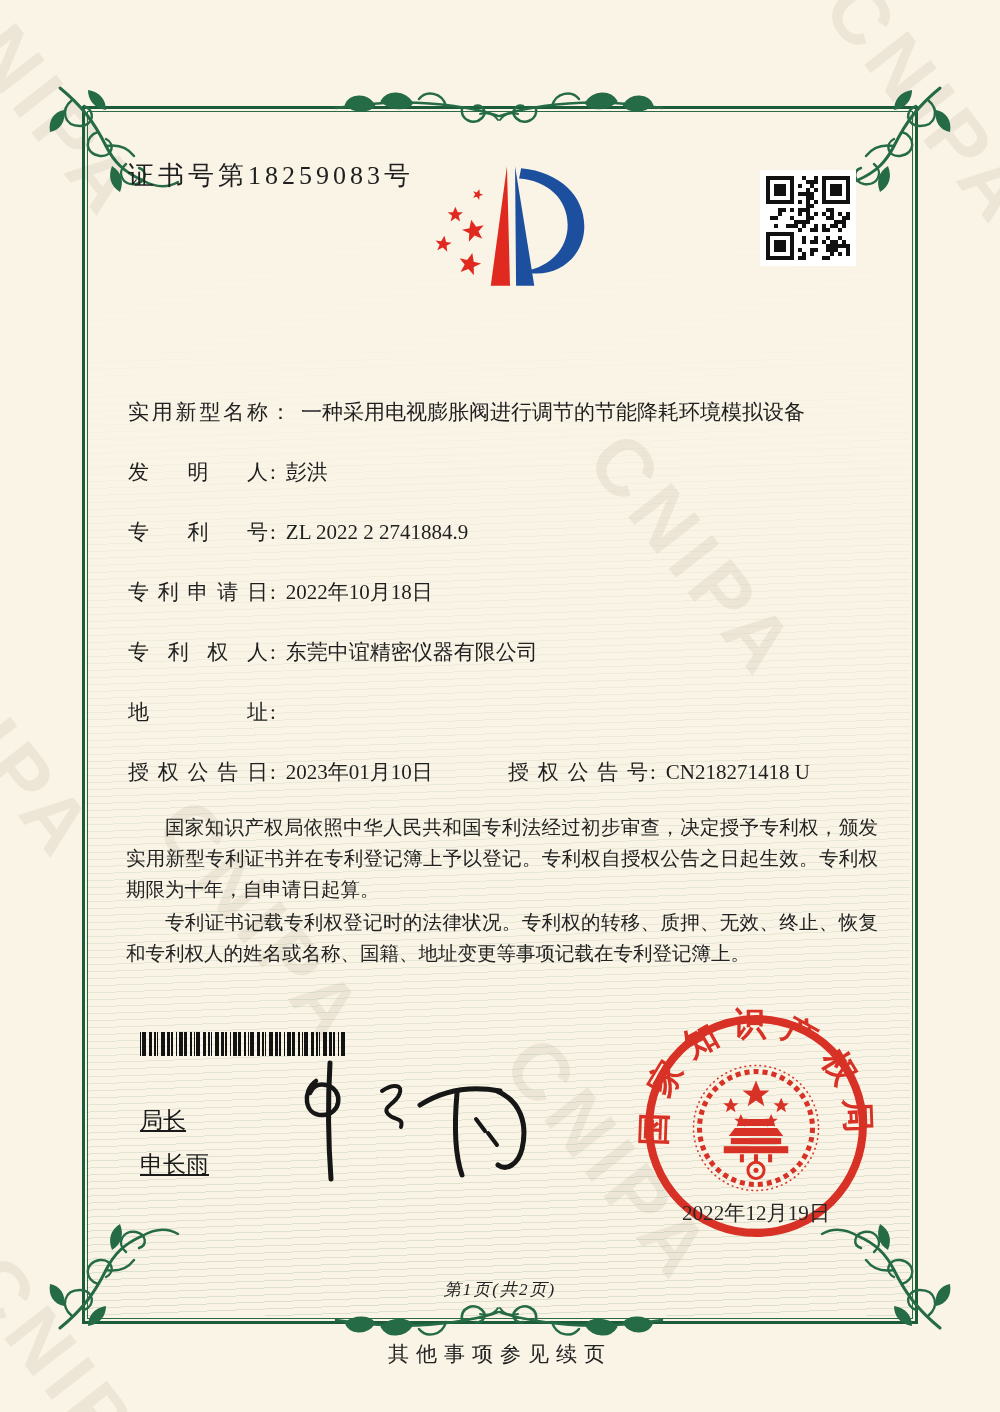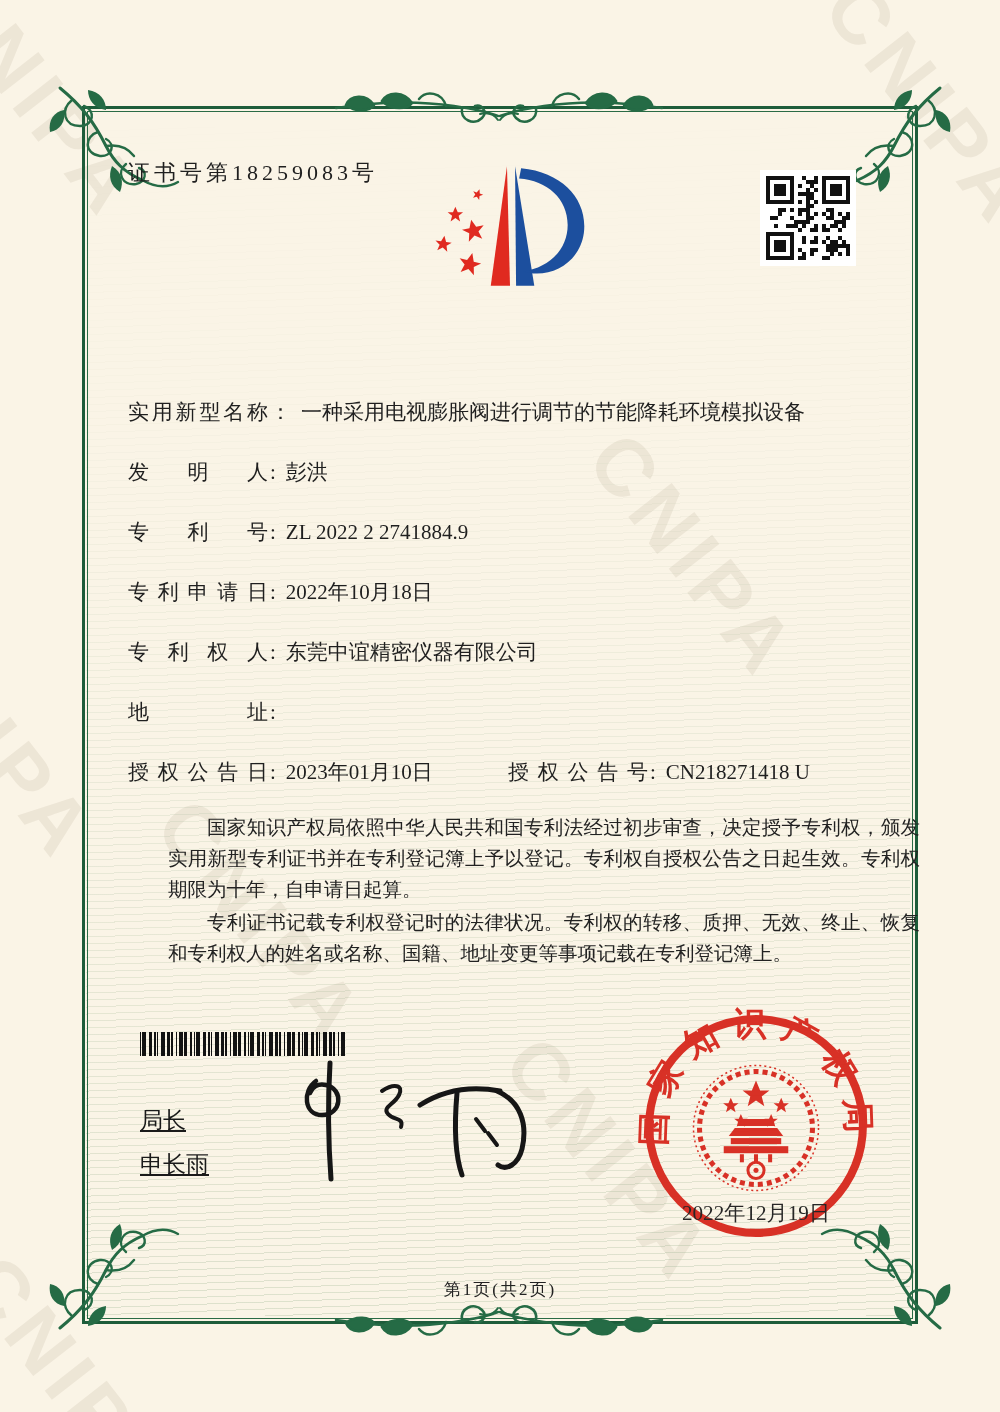--- a/index.html
+++ b/index.html
@@ -17,42 +17,42 @@
                  rgba(0,0,0,0.45) 55%, rgba(0,0,0,0.85) 100%);
       mask-image:linear-gradient(to bottom, rgba(0,0,0,0) 0%, rgba(0,0,0,0.10) 25%,
                  rgba(0,0,0,0.45) 55%, rgba(0,0,0,0.85) 100%);}
   
   .frame{position:absolute;z-index:3;left:82px;top:106px;width:830px;height:1212px;
       border:3px solid #1d5c3a;}
   .frame::before{content:"";position:absolute;inset:2px;border:1px solid #2a6b45;}
   .ornament{position:absolute;z-index:4;pointer-events:none;}
   
   .ct{position:absolute;z-index:5;}
-  .cert-no{left:128px;top:158px;font-size:22px;letter-spacing:4px;}
+  .cert-no{left:128px;top:158px;font-size:26px;letter-spacing:4px;}
   .logo{left:424px;top:158px;width:172px;height:142px;}
   .qr{left:760px;top:170px;width:96px;height:96px;background:#ffffff;padding:6px;box-sizing:border-box;}
   .qr svg{width:84px;height:84px;display:block;}
   .title{left:0;right:0;top:312px;text-align:center;font-size:47px;font-weight:bold;
       letter-spacing:10px;text-indent:10px;color:#0d0d0d;}
   .fields{left:128px;top:398px;width:750px;}
   .field-row{display:flex;align-items:flex-start;font-size:21px;line-height:29px;margin-bottom:31px;}
   .f-label{flex:none;display:inline-block;width:140px;text-align:justify;text-align-last:justify;}
   .f-colon{flex:none;margin:0 10px 0 2px;}
   .f-value{flex:1;}
   .grant-left{flex:none;display:flex;width:380px;}
   .grant-right{flex:none;display:flex;}
-  .paras{left:126px;top:812px;width:752px;font-size:19.5px;line-height:31px;text-align:justify;color:#222;margin-left:42px;}
+  .paras{left:126px;top:812px;width:752px;font-size:19.5px;line-height:31px;text-align:justify;color:#222;}
   .paras p{margin:0 0 2px 0;text-indent:2em;}
   .barcode{left:140px;top:1032px;width:270px;height:24px;display:flex;align-items:stretch;}
   .barcode .bar{background:#121212;height:100%;flex:none;}
   .officer{left:140px;top:1098px;font-family:"Liberation Sans","DejaVu Sans",sans-serif;
       font-size:23px;line-height:44px;color:#1a1a1a;text-decoration:underline;}
   .signature{left:252px;top:1056px;width:300px;height:132px;}
   .seal{left:636px;top:1006px;width:240px;height:240px;opacity:0.95;}
-  .page-no{left:0;right:0;top:1278px;text-align:center;font-size:17px;letter-spacing:2px;color:#222;}
+  .page-no{left:0;right:0;top:1278px;text-align:center;font-size:17px;letter-spacing:2px;color:#222;font-style:italic;}
   .cont-note{left:0;right:0;top:1340px;text-align:center;font-size:21px;letter-spacing:7px;color:#222;}
 </style>
 </head>
 <body>
 
 <div class="page">
 
   <span class="wm" style="left:-14px;top:-44px">CNIPA</span>
   <span class="wm" style="left:878px;top:-36px">CNIPA</span>
   <span class="wm" style="left:642px;top:416px">CNIPA</span>
@@ -397,14 +397,15 @@
       <rect x="103" y="147" width="4" height="8"></rect>
         <rect x="117" y="147" width="4" height="8"></rect>
         <rect x="131" y="147" width="4" height="8"></rect>
       <circle cx="119" cy="163" r="8" fill="none" stroke="#d7271c" stroke-width="3"></circle>
       <circle cx="119" cy="163" r="2.5"></circle>
     </g>
     <text x="119" y="212" text-anchor="middle" font-size="21" fill="#1c1c1c">2022年12月19日</text>
   </svg>
 
   <div class="ct page-no">第1页(共2页)</div>
+  <div class="ct cont-note">其他事项参见续页</div>
 
 </div>
 
 </body></html>

